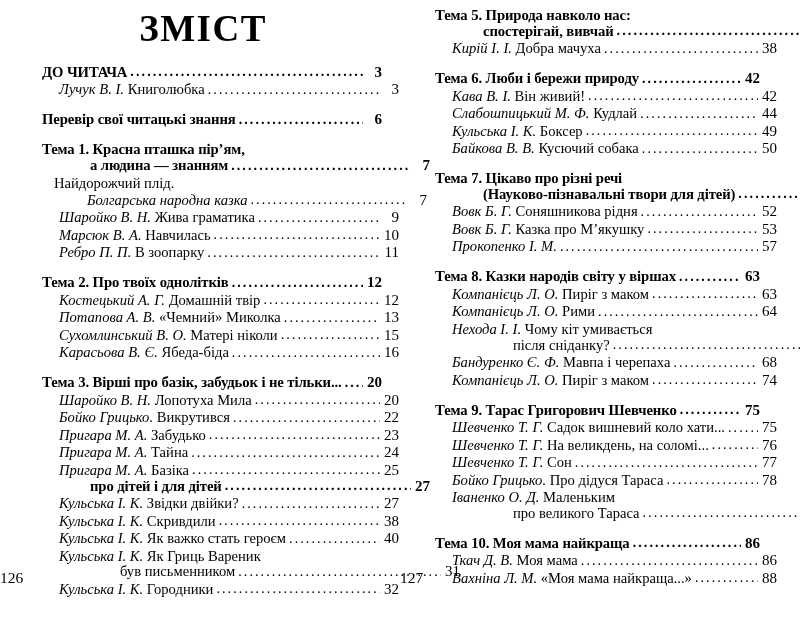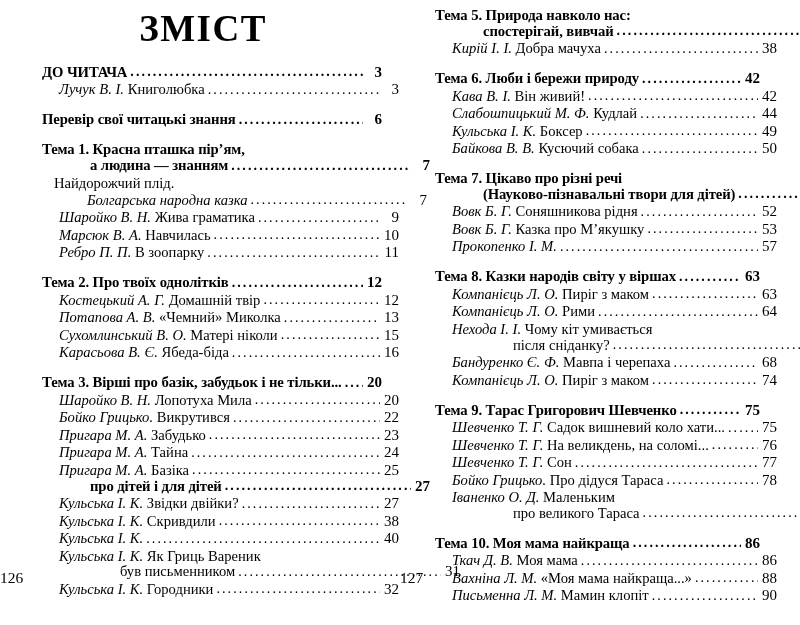--- a/index.html
+++ b/index.html
@@ -277,20 +277,21 @@
               <span class="pg">27</span>
             </div>
             <div class="entry work">
               <span class="txt author">Кульська І. К.</span>
               <span class="txt title-txt"> Скривдили</span>
               <span class="leader"></span>
               <span class="pg">38</span>
             </div>
             <div class="entry work">
               <span class="txt author">Кульська І. К.</span>
+              <span class="txt title-txt"> Як важко стать героєм</span>
               <span class="leader"></span>
               <span class="pg">40</span>
             </div>
             <div class="entry work no-leader">
               <span class="txt author">Кульська І. К.</span>
               <span class="txt title-txt"> Як Гриць Вареник</span>
             </div>
             <div class="entry work cont">
               <span class="txt title-txt">був письменником</span>
               <span class="leader"></span>
@@ -472,25 +473,19 @@
               <span class="txt title-txt"> Моя мама</span>
               <span class="leader"></span>
               <span class="pg">86</span>
             </div>
             <div class="entry work">
               <span class="txt author">Вахніна Л. М.</span>
               <span class="txt title-txt"> «Моя мама найкраща...»</span>
               <span class="leader"></span>
               <span class="pg">88</span>
             </div>
-            <div class="entry work">
-              <span class="txt author">Письменна Л. М.</span>
-              <span class="txt title-txt"> Мамин клопіт</span>
-              <span class="leader"></span>
-              <span class="pg">90</span>
-            </div>
           </div>
         </div>
     </div>
     <div class="folio">127</div>
   </div>
 
 </div>
 
 </body></html>

